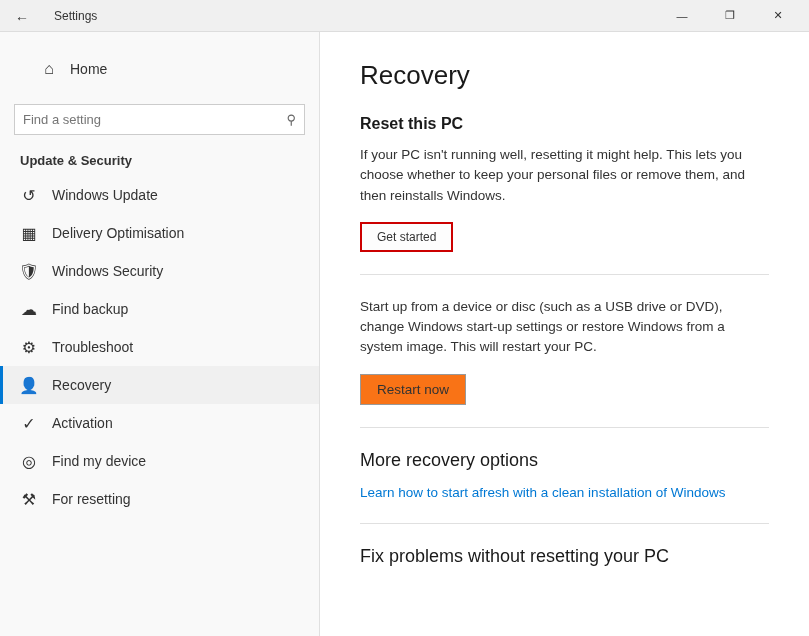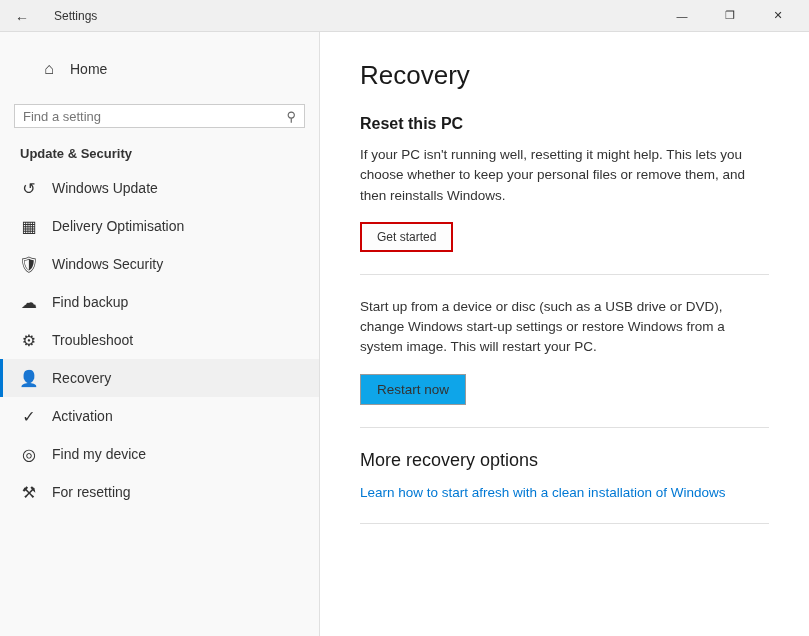--- a/index.html
+++ b/index.html
@@ -83,21 +83,21 @@
       font-size: 14px;
       color: #333;
     }
 
     .sidebar-search {
       display: flex;
       align-items: center;
       margin: 8px 14px 12px 14px;
       border: 1px solid #ccc;
       background: #fff;
-      height: 24px;
+      height: 31px;
       padding: 0 8px;
       gap: 6px;
     }
     .sidebar-search input {
       border: none;
       outline: none;
       flex: 1;
       font-size: 13px;
       background: transparent;
       color: #333;
@@ -165,21 +165,21 @@
     }
     .section-desc {
       font-size: 13.5px;
       color: #333;
       line-height: 1.5;
       margin-bottom: 16px;
     }
 
     .btn-primary {
       border: 1px solid #999;
-      background: #0ea5e9;
+      background: #f97316;
       padding: 7px 16px;
       font-size: 13.5px;
       cursor: pointer;
       color: #333;
     }
 
     .btn-outlined-red {
       border: 2px solid #c00;
       background: #fdfdfd;
       padding: 6px 15px;
@@ -295,15 +295,16 @@
 
     <hr class="divider">
 
     
     <h2 class="section-heading-lg">More recovery options</h2>
     <a class="link-blue">Learn how to start afresh with a clean installation of Windows</a>
 
     <hr class="divider">
 
     
+    <h2 class="section-heading-lg">Fix problems without resetting your PC</h2>
   </div>
 
 </div>
 
 </body></html>

